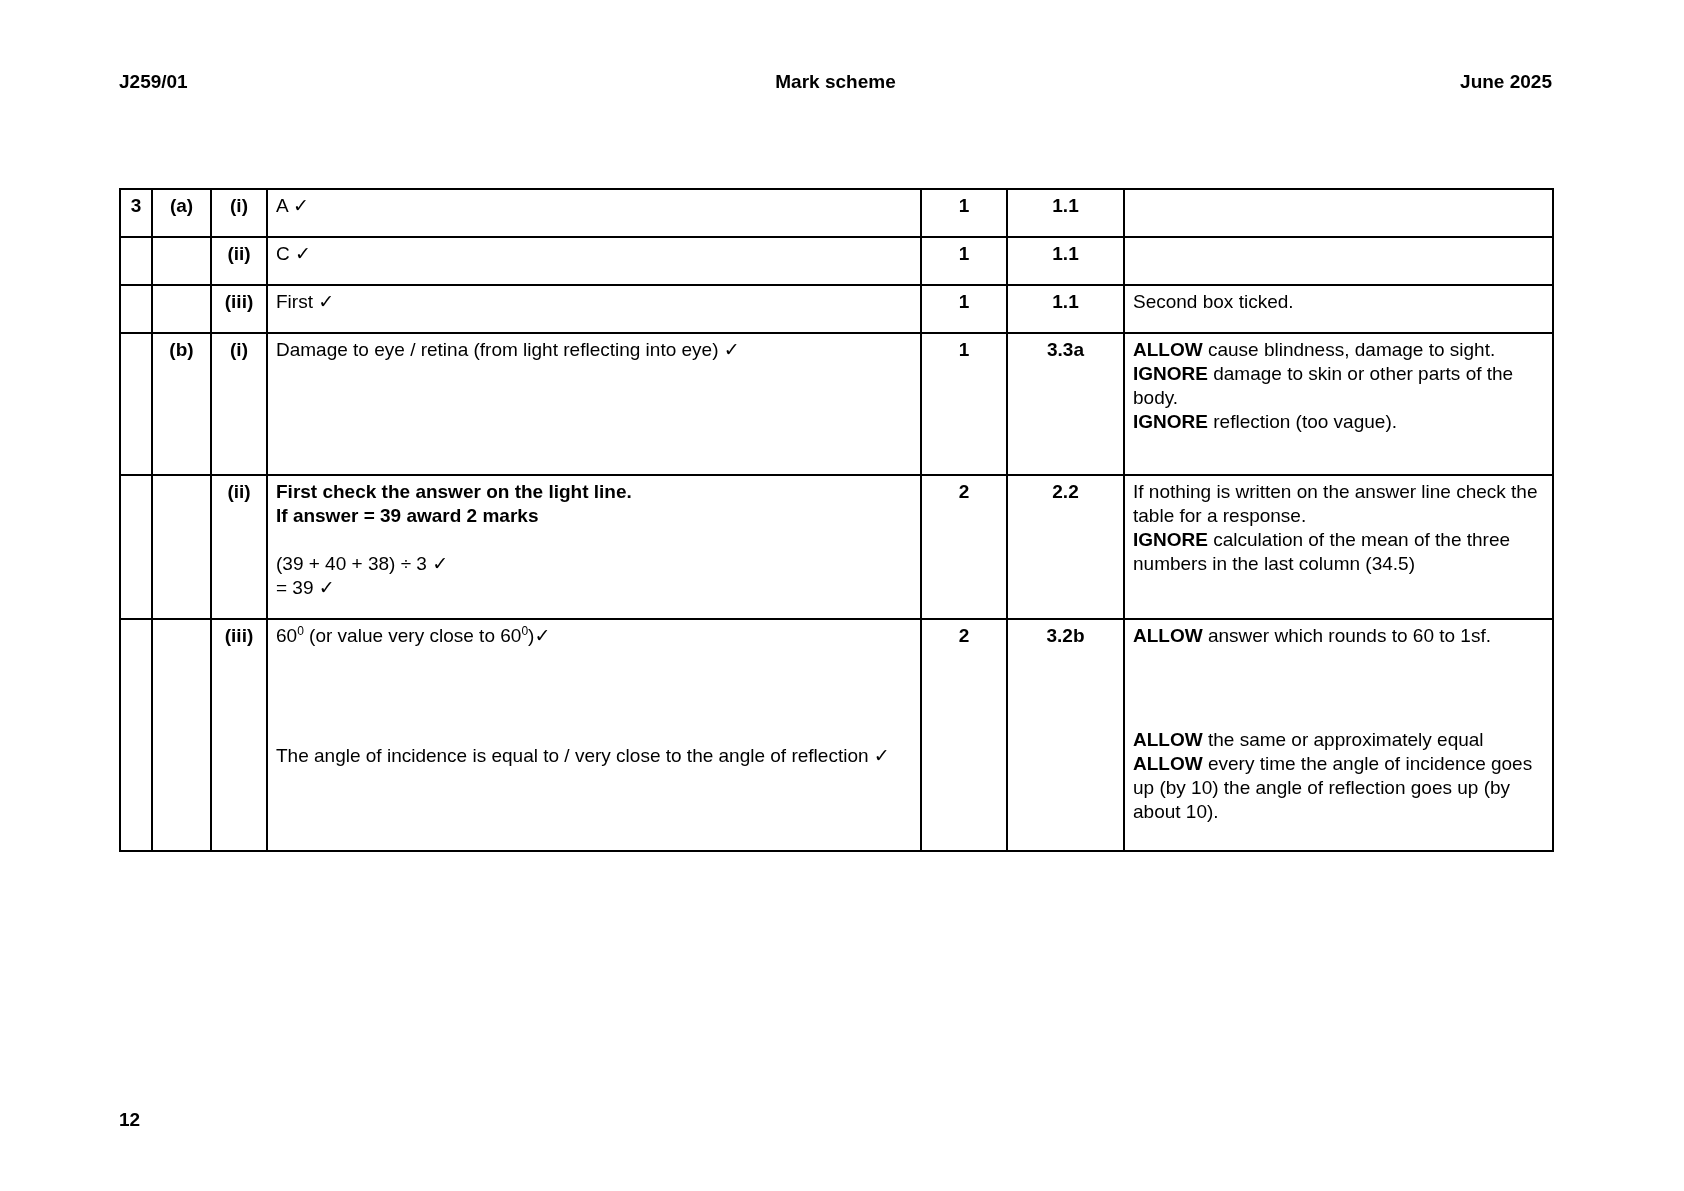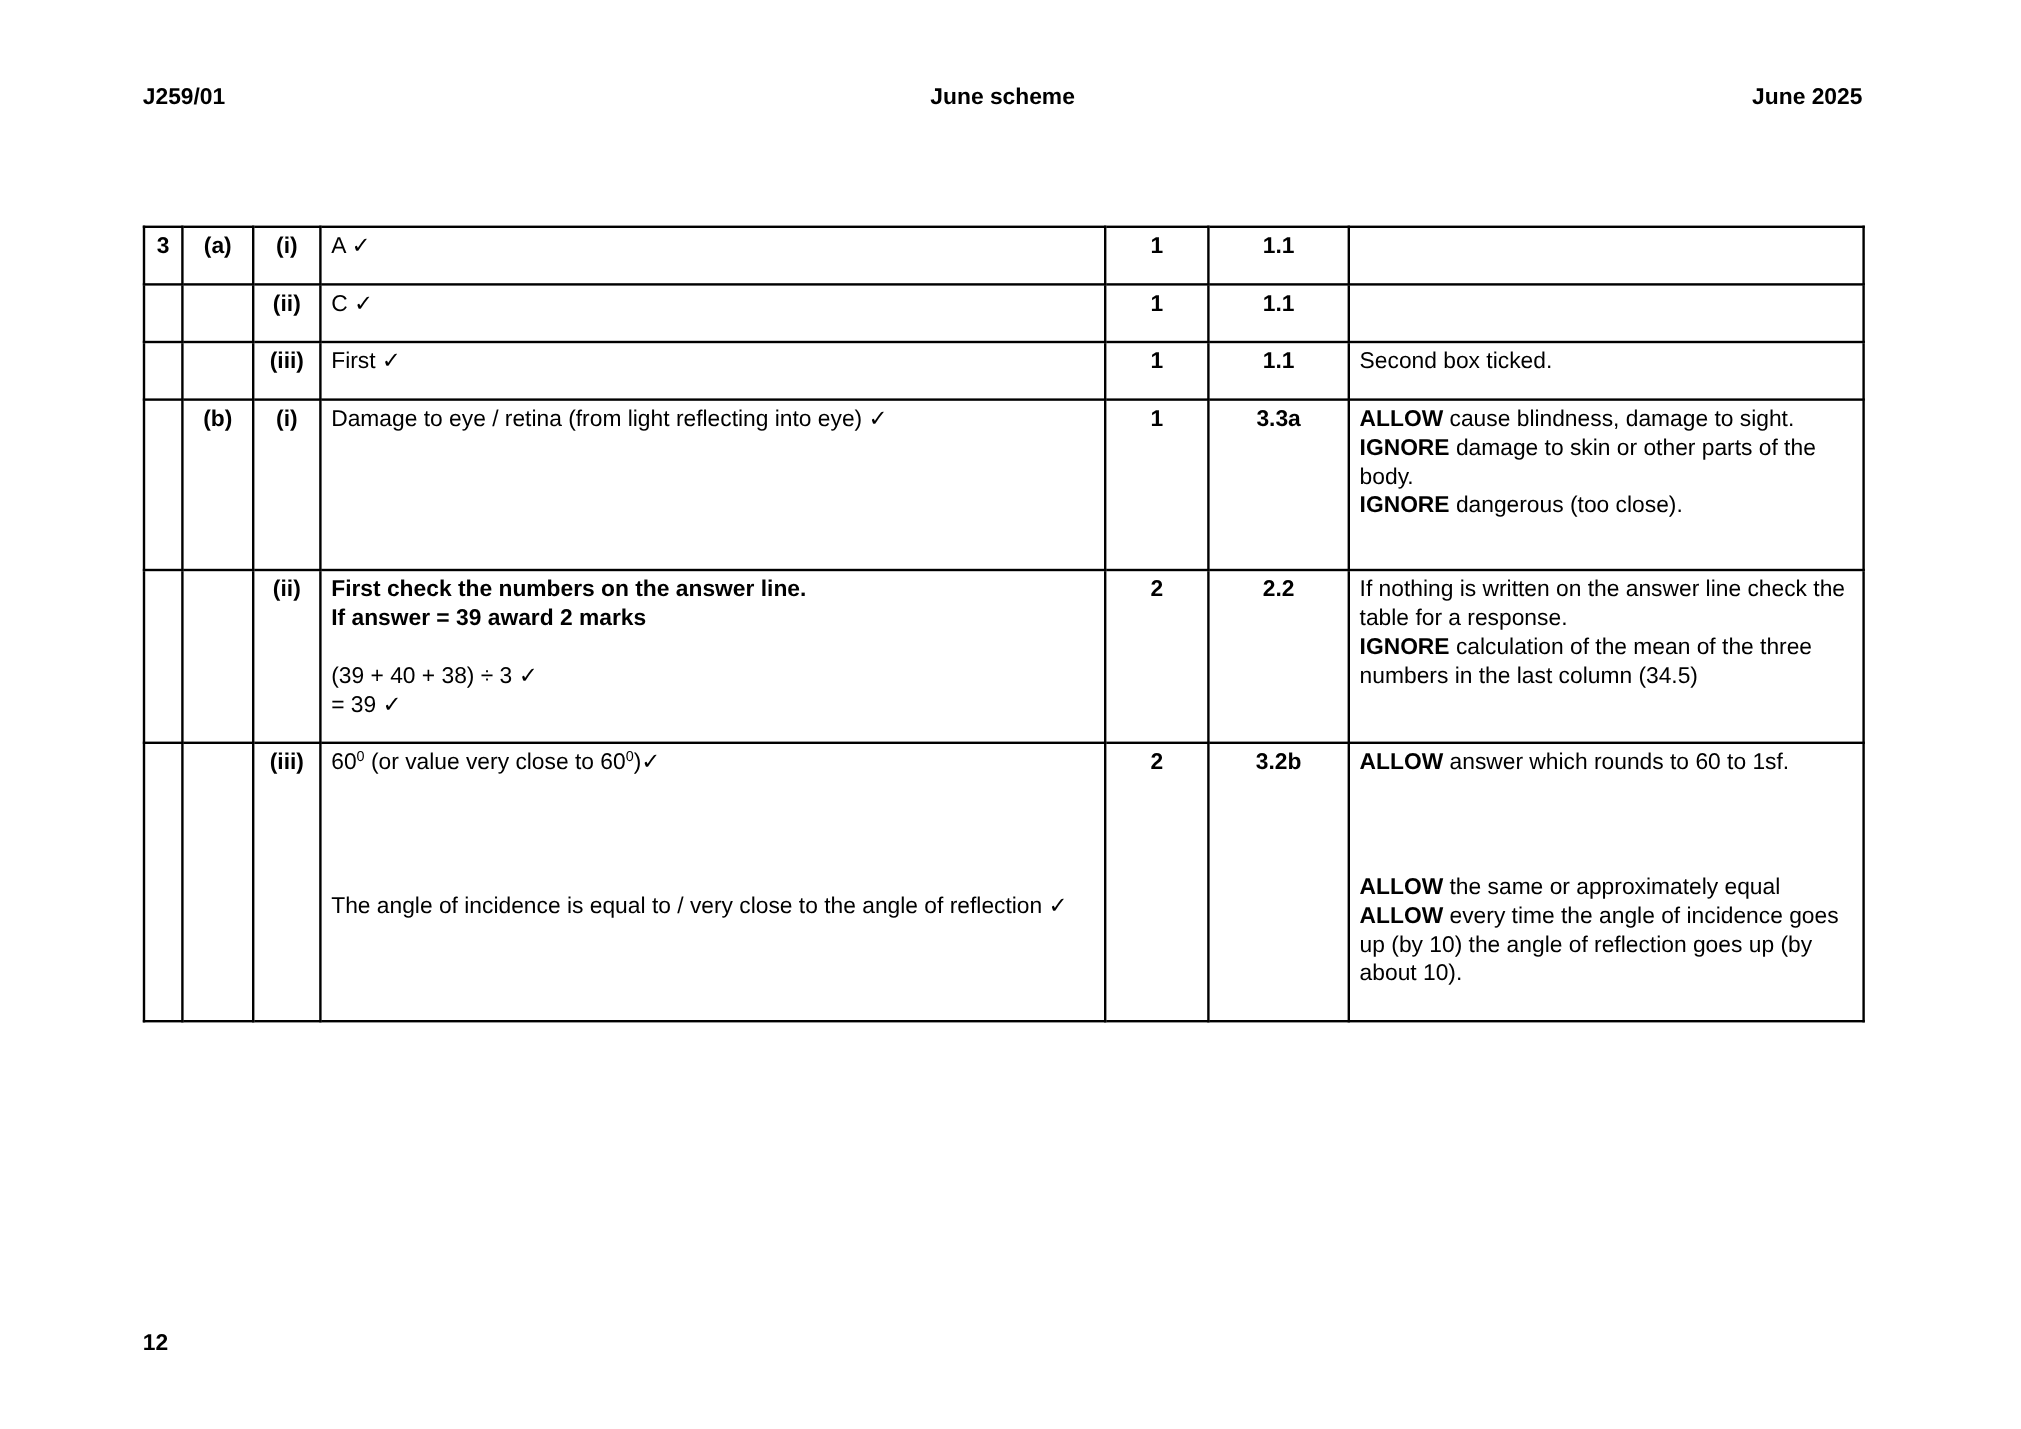--- a/index.html
+++ b/index.html
@@ -47,21 +47,21 @@
   .page-number {
     position: absolute; top: 1108px; left: 119px; width: 1433px;
     text-align: left; font-weight: bold;
   }
 </style>
 </head>
 <body>
 
 <div class="doc-header">
   <span>J259/01</span>
-  <span class="center">June scheme</span>
+  <span class="center">Mark scheme</span>
   <span>June 2025</span>
 </div>
 
 <table class="mark-table">
   <colgroup>
     <col style="width:32px">
       <col style="width:59px">
       <col style="width:56px">
     <col style="width:654px">
       <col style="width:86px">
@@ -109,29 +109,29 @@
     <td class="qcell">(b)</td>
     <td class="qcell">(i)</td>
     <td>
           <div class="blk"><span>Damage to eye / retina (from light reflecting into eye) ✓</span></div>
         </td>
     <td class="num">1</td>
     <td class="num">3.3a</td>
     <td>
           <div class="blk"><b>ALLOW</b><span> cause blindness, damage to sight.</span></div>
           <div class="blk"><b>IGNORE</b><span> damage to skin or other parts of the body.</span></div>
-          <div class="blk"><b>IGNORE</b><span> dangerous (too close).</span></div>
+          <div class="blk"><b>IGNORE</b><span> reflection (too vague).</span></div>
         </td>
   </tr>
   <tr class="r5">
     <td class="qcell"></td>
     <td class="qcell"></td>
     <td class="qcell">(ii)</td>
     <td>
-          <div class="blk"><b>First check the numbers on the answer line.</b></div>
+          <div class="blk"><b>First check the answer on the light line.</b></div>
           <div class="blk"><b>If answer = 39 award 2 marks</b></div>
           <div class="blk" style="margin-top: 24px;"><span>(39 + 40 + 38) ÷ 3 ✓</span></div>
           <div class="blk"><span>= 39 ✓</span></div>
         </td>
     <td class="num">2</td>
     <td class="num">2.2</td>
     <td>
           <div class="blk"><span>If nothing is written on the answer line check the table for a response.</span></div>
           <div class="blk"><b>IGNORE</b><span> calculation of the mean of the three numbers in the last column (34.5)</span></div>
         </td>

